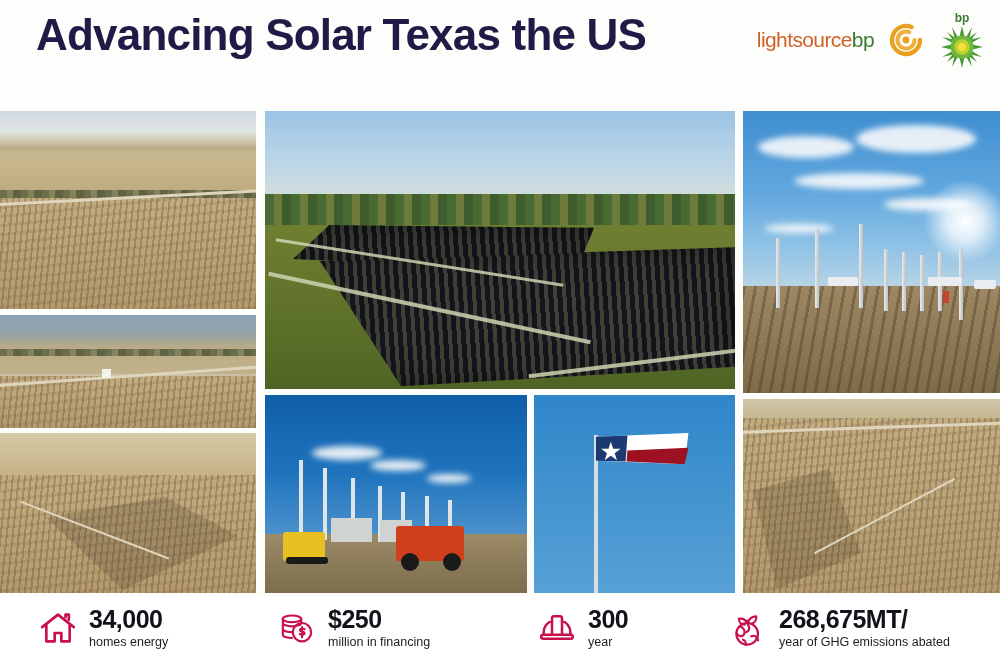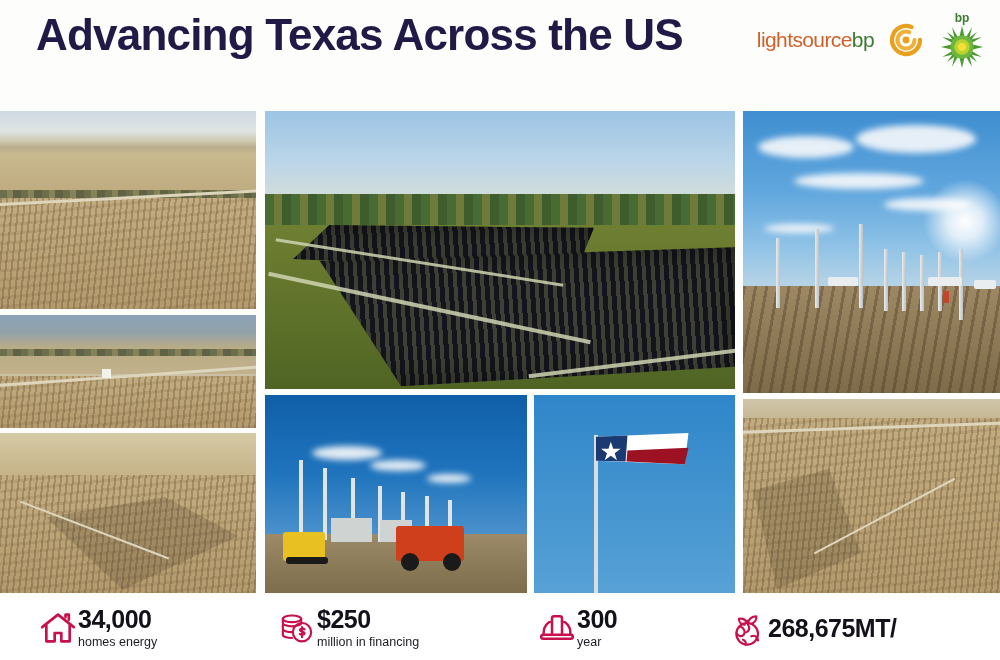--- a/index.html
+++ b/index.html
@@ -122,38 +122,38 @@
   .bldg{position:absolute;background:#cfd4d2;}
 
   
   .f-sky{position:absolute;inset:0;background:linear-gradient(to bottom,#2f86c9,#57a1d6);}
   .flagpole{position:absolute;width:4px;background:#d8dde0;}
   .flag{position:absolute;}
 
   
   .stats{position:absolute;left:0;top:596px;width:1000px;height:64px;background:#ffffff;
     display:flex;align-items:center;}
-  .stat{display:flex;align-items:center;}
+  .stat{display:flex;align-items:center;gap:11px;}
   #stat-0{position:absolute;left:38px;}
   #stat-1{position:absolute;left:277px;}
   #stat-2{position:absolute;left:537px;}
   #stat-3{position:absolute;left:728px;}
   .stat-icon{width:40px;height:40px;flex:0 0 auto;}
   .stat-txt{line-height:1;}
   .stat-val{font-size:25px;font-weight:bold;color:#12121a;letter-spacing:-0.5px;
     white-space:nowrap;line-height:27px;}
   .stat-lbl{font-size:12.5px;color:#1c1c24;white-space:nowrap;line-height:16px;margin-top:1px;}
 </style>
 </head>
 <body>
 
 <div class="poster">
 
   <div class="header">
-    <div class="title">Advancing Texas Across the US</div>
+    <div class="title">Advancing Solar Texas the US</div>
 
     <div class="brandbar">
       <div class="ls-word"><span class="ls-a">lightsource</span><span class="ls-b">bp</span></div>
 
       <div class="spiral">
         <svg viewBox="0 0 40 40" width="40" height="40">
           <path d="M34 20a14 14 0 1 1-8.5-12.9" fill="none" stroke="#e8a01e" stroke-width="4.3" stroke-linecap="round"></path>
           <path d="M28.5 20a8.5 8.5 0 1 1-5.2-7.8" fill="none" stroke="#efb13a" stroke-width="4" stroke-linecap="round"></path>
           <circle cx="20" cy="20" r="3.4" fill="#e8a01e"></circle>
         </svg>
@@ -347,17 +347,18 @@
           <circle cx="23" cy="31" r="13"></circle>
           <path d="M14 22 c6 2 7 7 5 10 -2 3-7 2-8-1"></path>
           <path d="M24 20 c3 4 1 8-2 9 M28 34 c4-2 8 1 8 5 M18 38 c3 1 4 4 3 6"></path>
           <path d="M23 18 c-2-4-6-6-10-5 0 4 3 7 7 7"></path>
           <path d="M24 18 c1-5 5-8 10-8 .5 4-2 8-6 9"></path>
           <path d="M23.5 18.5 V15"></path>
         </svg>
       </div>
       <div class="stat-txt">
         <div class="stat-val">268,675MT/</div>
+        <div class="stat-lbl">year of GHG emissions abated</div>
       </div>
     </div>
 
   </div>
 </div>
 
 </body></html>

